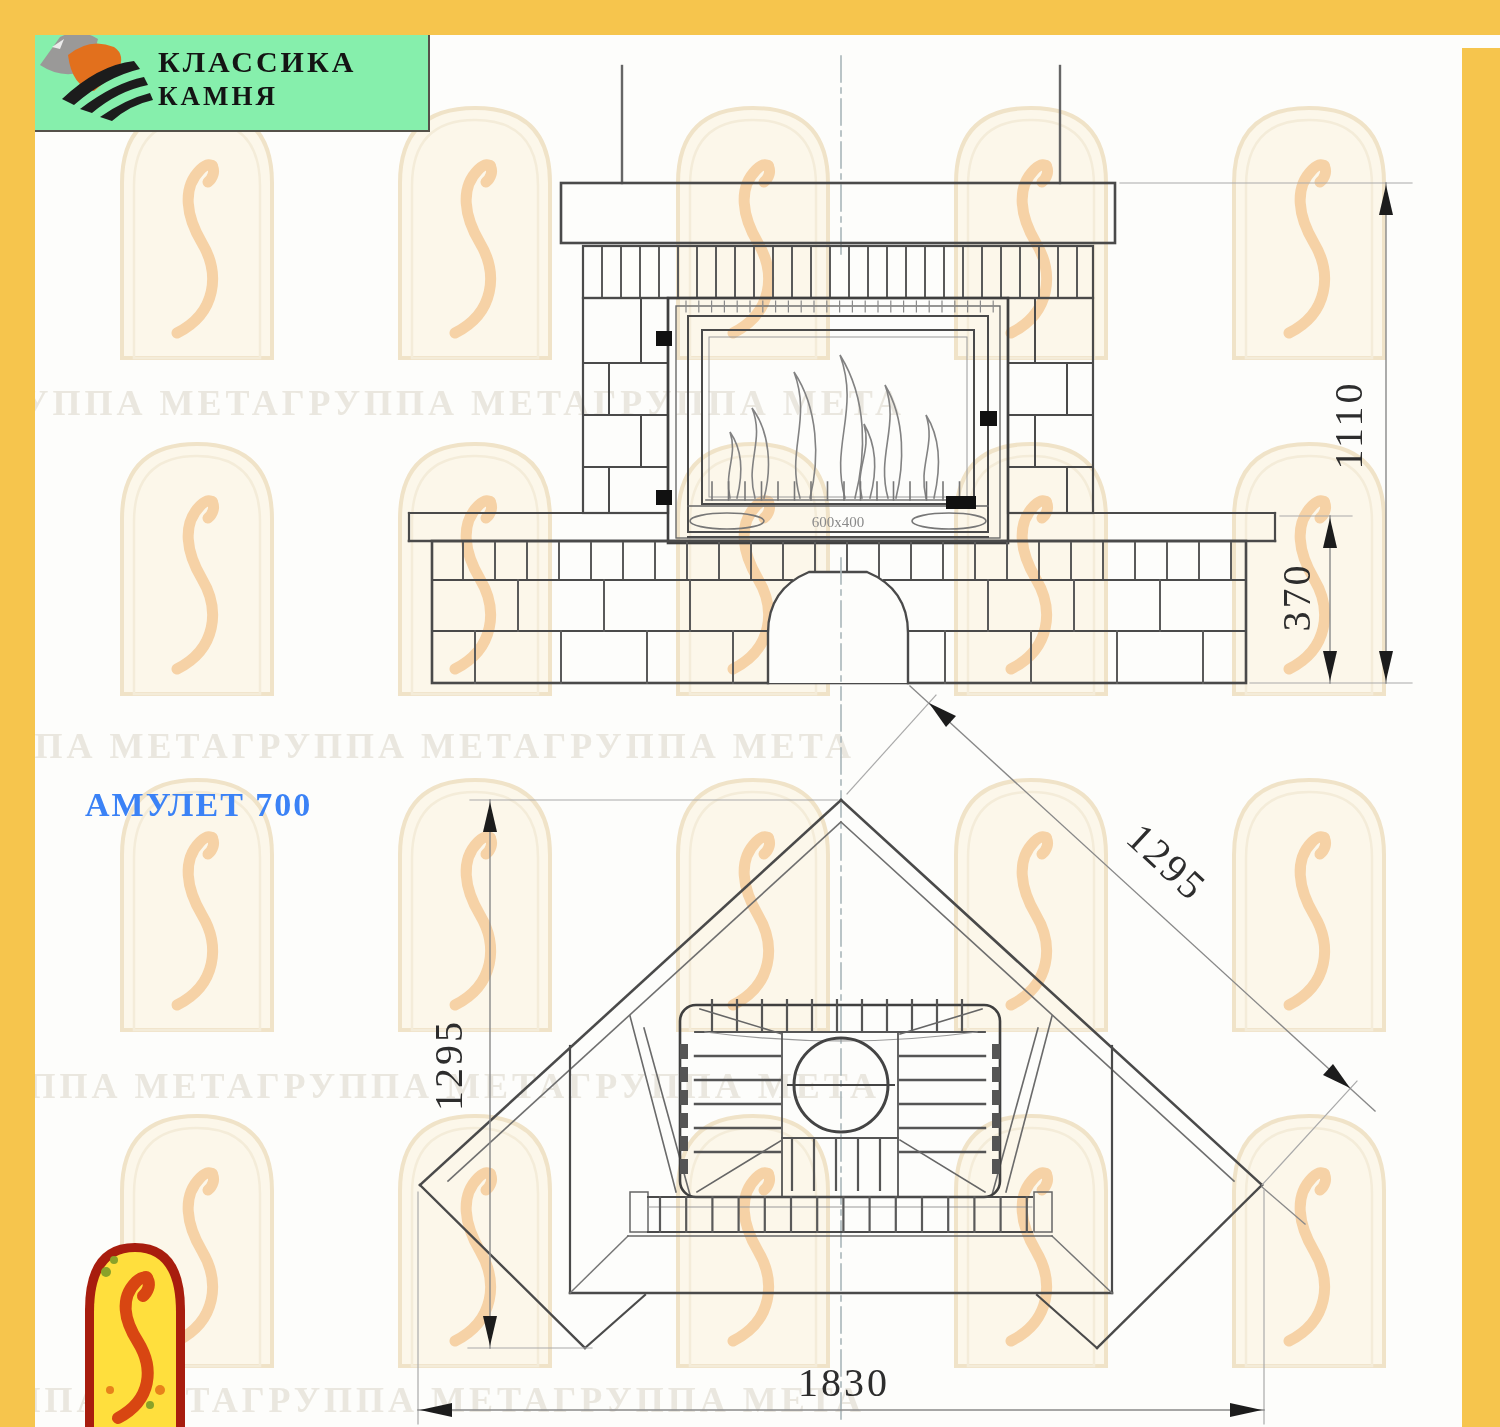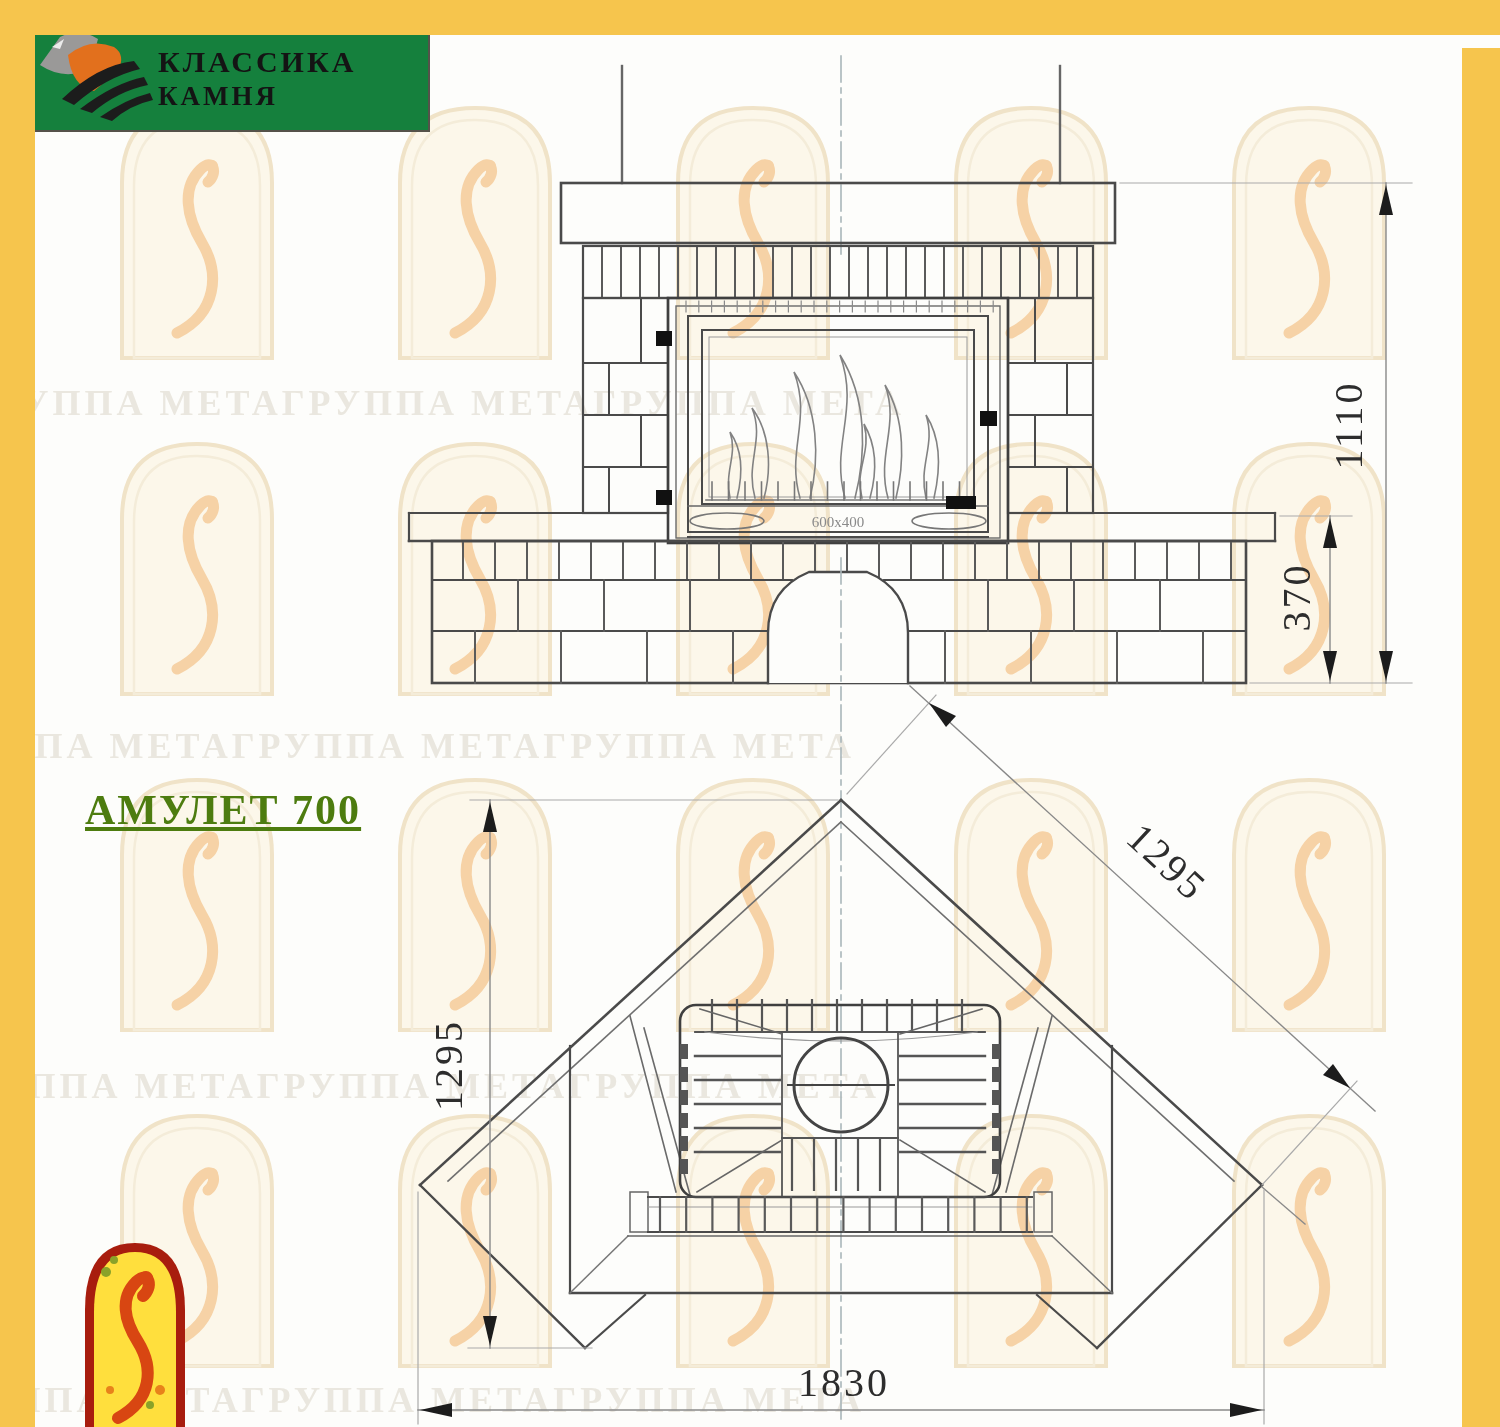--- a/index.html
+++ b/index.html
@@ -2,22 +2,22 @@
 <html><head>
 <meta charset="utf-8">
 <style>
   html,body{margin:0;padding:0;}
   body{font-family:"Liberation Serif", serif; background:#ffffff;}
   .page{position:relative;width:1500px;height:1427px;overflow:hidden;background:#fdfdfb;}
   .strip{position:absolute;background:#f6c54d;}
   .strip-top{left:0;top:0;width:1500px;height:35px;}
   .strip-left{left:0;top:35px;width:35px;height:1392px;}
   .strip-right{left:1462px;top:48px;width:38px;height:1379px;}
-  .logo-box{position:absolute;left:28px;top:23px;width:402px;height:109px;background:#15803d;border:2px solid #55524a;box-sizing:border-box;}
-  .page-title{position:absolute;left:85px;top:786px;font-size:42px;font-weight:bold;letter-spacing:2px;color:#4d7c0f;font-family:"Liberation Serif",serif;text-decoration:underline;}
+  .logo-box{position:absolute;left:28px;top:23px;width:402px;height:109px;background:#86efac;border:2px solid #55524a;box-sizing:border-box;}
+  .page-title{position:absolute;left:85px;top:786px;font-size:34px;font-weight:bold;letter-spacing:2px;color:#3b82f6;font-family:"Liberation Serif",serif;}
   svg{position:absolute;left:0;top:0;}
   text{font-family:"Liberation Serif",serif;}
   .dimtxt{font-size:40px;fill:#2d2d2d;letter-spacing:3px;}
   .wmtext{font-size:36px;font-weight:bold;fill:#eae7df;letter-spacing:4px;}
 </style>
 </head>
 <body>
 
 <div class="page">
 

